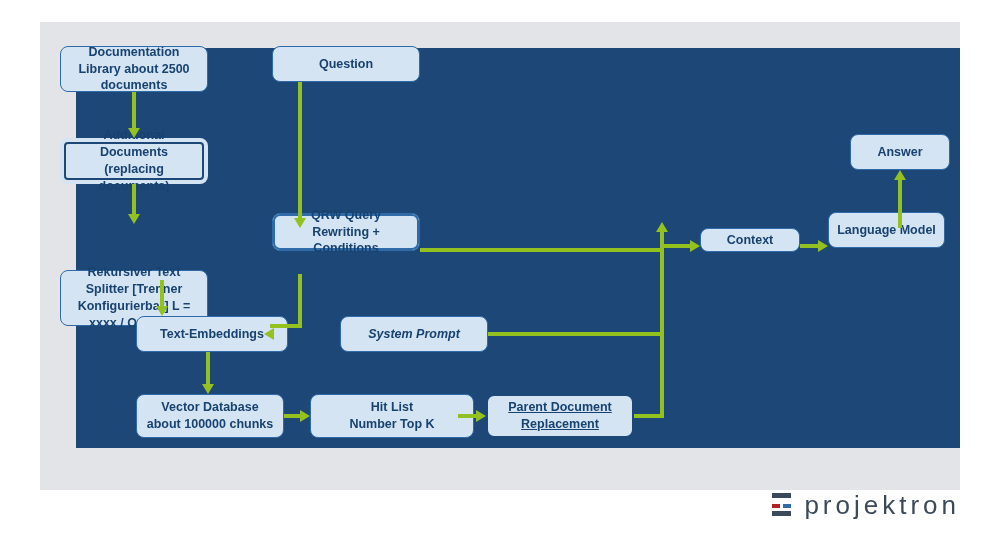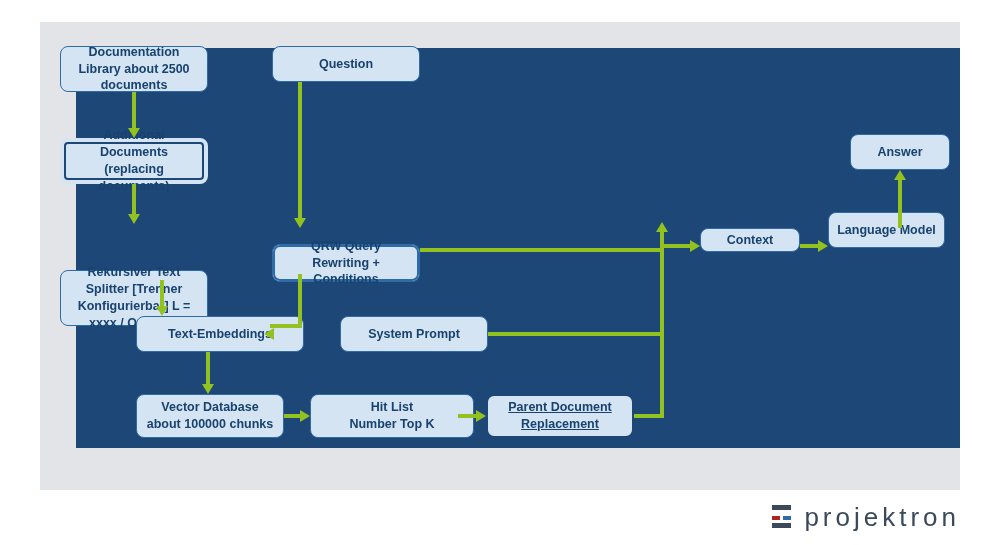--- a/index.html
+++ b/index.html
@@ -22,21 +22,21 @@
   .node.glow { box-shadow: 0 0 0 2px #2e6ba8 inset; }
   .node.bold-border { border-width: 2.5px; border-color: #1d4776; }
   .arrow-line { position: absolute; background: #93c11f; }
   .arrow-head {
     position: absolute; width: 0; height: 0;
   }
   .arrow-head.down { border-left: 6px solid transparent; border-right: 6px solid transparent; border-top: 10px solid #93c11f; }
   .arrow-head.right { border-top: 6px solid transparent; border-bottom: 6px solid transparent; border-left: 10px solid #93c11f; }
   .arrow-head.up { border-left: 6px solid transparent; border-right: 6px solid transparent; border-bottom: 10px solid #93c11f; }
   .brand {
-    position: absolute; right: 40px; bottom: 12px; display: flex; align-items: center;
+    position: absolute; right: 40px; bottom: 24px; display: flex; align-items: center;
     gap: 10px; color: #3a4a5a; font-size: 26px; letter-spacing: 4px; font-weight: 400; text-align: right;
   }
   .brand-logo {
     display: grid; grid-template-columns: 8px 8px; grid-template-rows: 8px 4px 8px;
     gap: 3px 3px; width: 22px;
   }
   .brand-logo i { display: block; }
   .lg-top { grid-column: 1 / span 2; background: #3a4a5a; height: 5px; }
   .lg-left { background: #b22222; }
   .lg-right { background: #2e6ba8; }
@@ -44,27 +44,27 @@
 </style>
 </head>
 <body>
 
 <div class="outer"></div>
 <div class="inner"></div>
 
 <div class="node" style="left:60px;  top:46px;  width:148px; height:46px;">Documentation Library about 2500 documents</div>
 <div class="node special" style="left:60px;  top:138px; width:148px; height:46px;">Additional Documents (replacing documents)</div>
 <div class="node" style="left:60px;  top:224px; width:148px; height:56px;margin-top:46px;">Rekursiver Text Splitter [Trenner Konfigurierbar] L = xxxx / O = yyyy</div>
-<div class="node" style="left:136px; top:316px; width:168px; height:36px;">Text-Embeddings</div>
+<div class="node" style="left:136px; top:316px; width:152px; height:36px;">Text-Embeddings</div>
 <div class="node" style="left:136px; top:394px; width:148px; height:44px; white-space:pre-line;">Vector Database
 about 100000 chunks</div>
 
 <div class="node" style="left:272px; top:46px;  width:148px; height:36px;">Question</div>
-<div class="node glow" style="left:272px; top:244px; width:148px; height:38px;">QRW Query Rewriting + Conditions</div>
-<div class="node" style="left:340px; top:316px; width:148px; height:36px;">System Prompt</div>
+<div class="node glow" style="left:272px; top:213px; width:148px; height:38px;">QRW Query Rewriting + Conditions</div>
+<div class="node" style="left:340px; top:316px; width:148px; height:36px;font-style:italic;">System Prompt</div>
 <div class="node" style="left:310px; top:394px; width:164px; height:44px; white-space:pre-line;">Hit List
 Number Top K</div>
 <div class="node bold-border" style="left:486px; top:394px; width:148px; height:44px;text-decoration:underline;">Parent Document Replacement</div>
 
 <div class="node" style="left:700px; top:228px; width:100px; height:24px;">Context</div>
 <div class="node" style="left:828px; top:212px; width:117px; height:36px;">Language Model</div>
 <div class="node" style="left:850px; top:134px; width:100px; height:36px;">Answer</div>
 
 <div class="arrow-line" style="left:132px; top:92px; width:4px; height:36px;"></div>
 <div class="arrow-head down" style="left:128px; top:128px;"></div>

